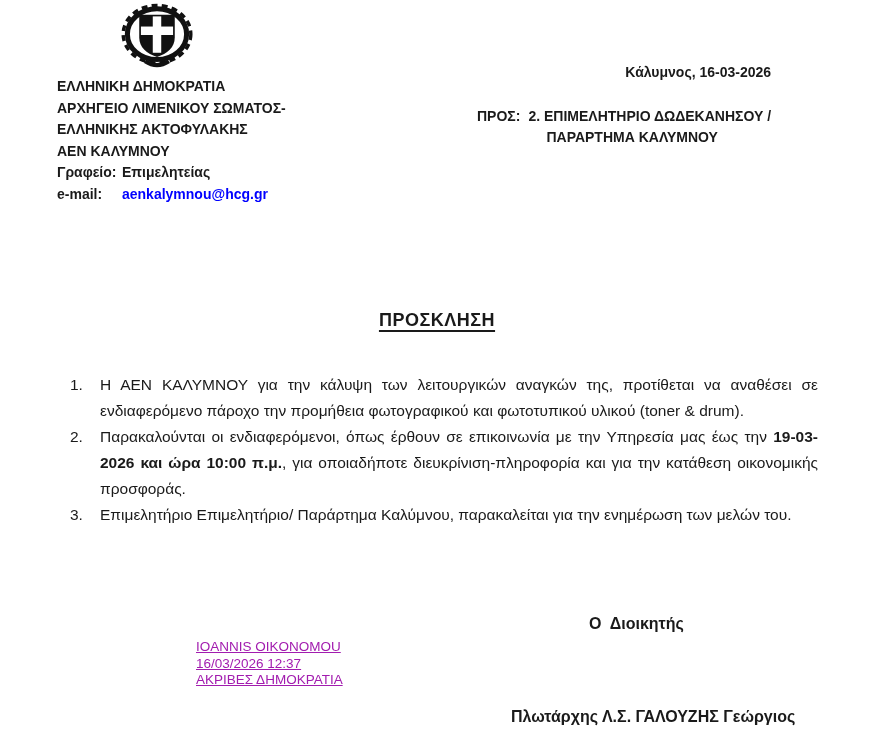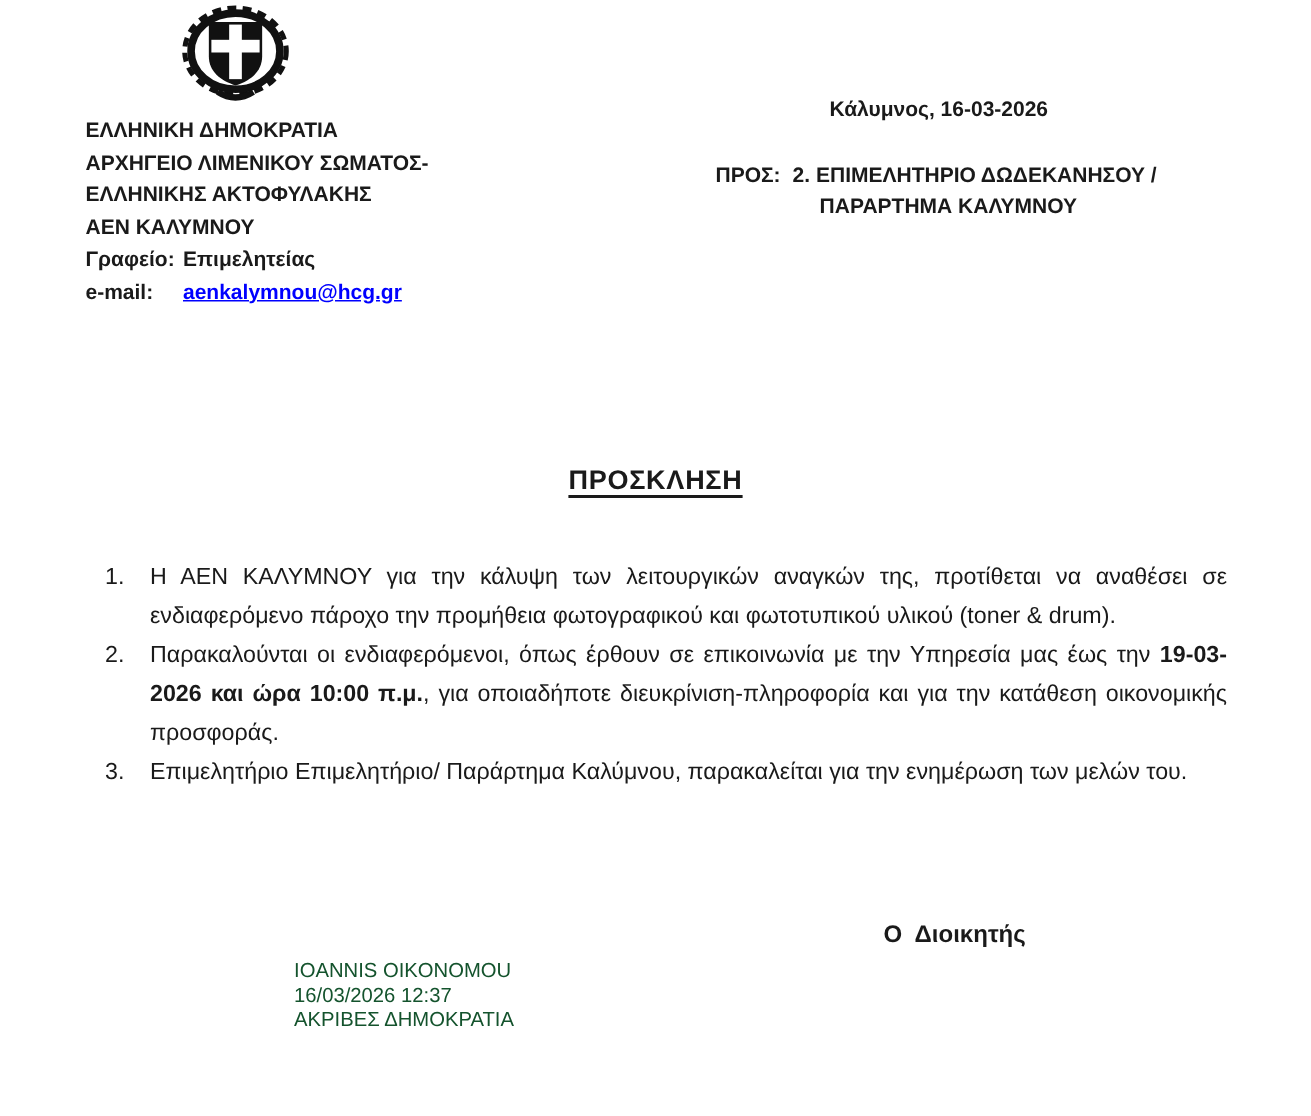--- a/index.html
+++ b/index.html
@@ -10,44 +10,44 @@
   }
   .page{position:absolute;inset:0;background:#ffffff;}
 
   
   .emblem{position:absolute;left:114px;top:2px;width:86px;height:66px;}
 
   
   .hdr-left{position:absolute;left:57px;top:76px;font-weight:bold;font-size:14px;line-height:21.5px;}
   .hdr-row{display:flex;}
   .hdr-label{min-width:65px;}
-  .email-link{color:#0000ff;text-decoration:underline;font-weight:bold;cursor:pointer;}
+  .email-link{color:#0000ff;font-weight:bold;cursor:pointer;}
 
   
   .hdr-right{position:absolute;left:477px;top:62px;font-weight:bold;font-size:14px;line-height:21.5px;}
-  .dateline{margin-left:76px;margin-bottom:22px;}
+  .dateline{margin-left:76px;margin-bottom:22px;text-align:right;}
   .to-row{display:flex;}
   .to-label{margin-right:8px;flex:none;}
   .recipient-indent{padding-left:18px;}
 
   
   .title{position:absolute;left:0;top:310px;width:874px;text-align:center;
          font-weight:bold;font-size:18px;letter-spacing:.5px;}
   .title-text{text-decoration:underline;text-underline-offset:4px;text-decoration-thickness:2px;}
 
   
   .body-list{position:absolute;left:70px;top:372px;width:748px;font-size:15.5px;line-height:26px;}
   .item{display:flex;}
   .item-num{width:30px;flex:none;}
   .item-text{flex:1;text-align:justify;}
   .bold{font-weight:bold;}
 
   
   .sig-role{position:absolute;left:589px;top:615px;font-weight:bold;font-size:16px;white-space:pre;}
-  .stamp{position:absolute;left:196px;top:639px;font-size:13.5px;line-height:16.5px;color:#14532d;}
+  .stamp{position:absolute;left:196px;top:639px;font-size:13.5px;line-height:16.5px;color:#a21caf;text-decoration:underline;}
   .sig-name{position:absolute;left:511px;top:708px;font-weight:bold;font-size:16px;}
 </style>
 </head>
 <body>
 
 <div class="page">
 
   <div class="emblem">
     <svg viewBox="0 0 100 78" width="86" height="66" aria-hidden="true">
       <ellipse cx="50" cy="38" rx="40" ry="34" fill="none" stroke="#111" stroke-width="4" stroke-dasharray="7 5"></ellipse>
@@ -105,14 +105,15 @@
   </div>
 
   <div class="sig-role">Ο  Διοικητής</div>
 
   <div class="stamp">
     <div>IOANNIS OIKONOMOU</div>
     <div>16/03/2026 12:37</div>
     <div>ΑΚΡΙΒΕΣ ΔΗΜΟΚΡΑΤΙΑ</div>
   </div>
 
+  <div class="sig-name">Πλωτάρχης Λ.Σ. ΓΑΛΟΥΖΗΣ Γεώργιος</div>
 
 </div>
 
 </body></html>

